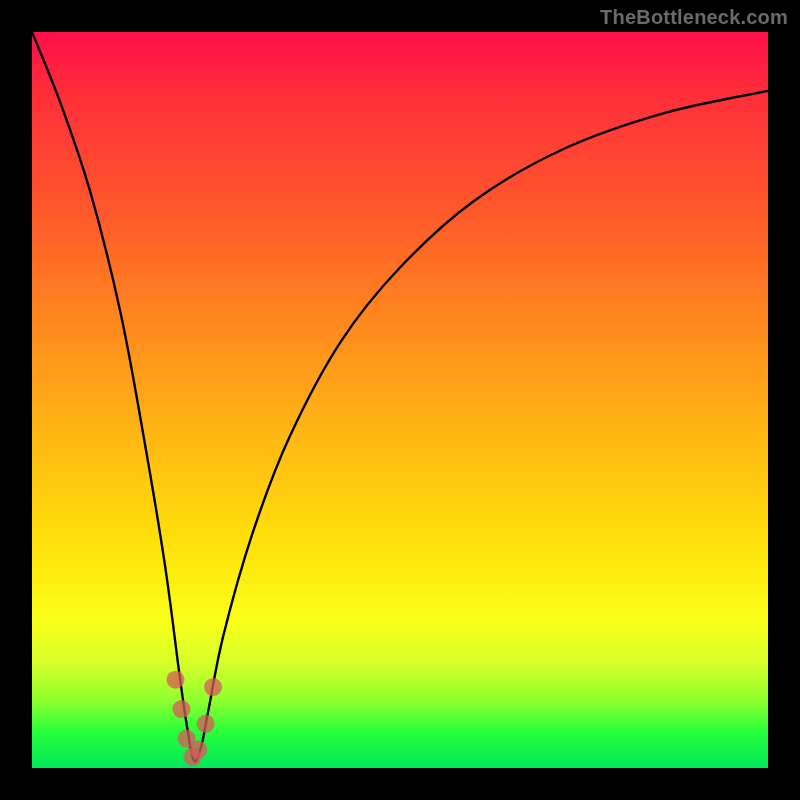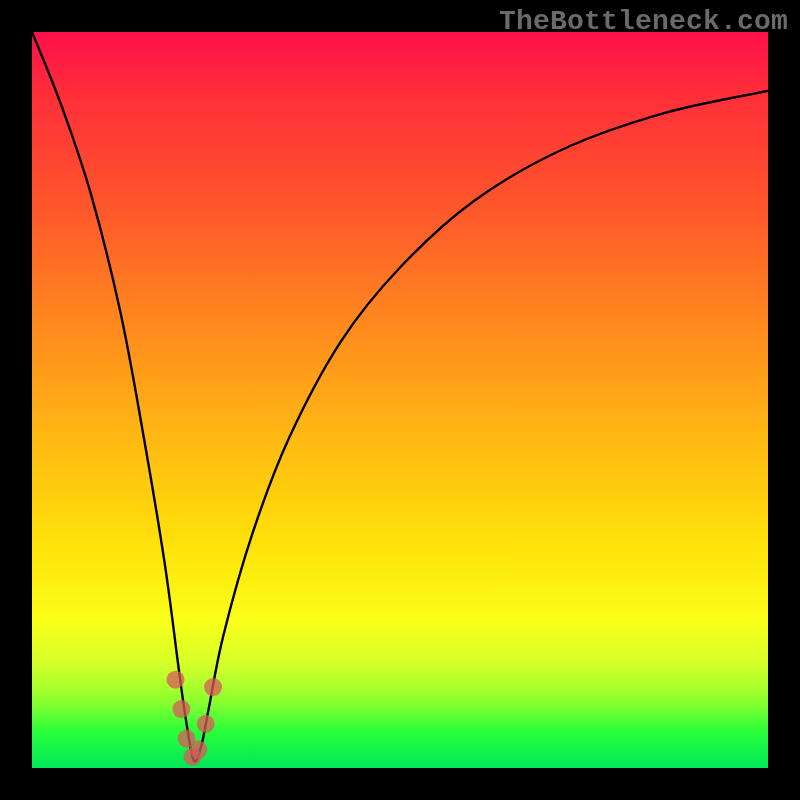--- a/index.html
+++ b/index.html
@@ -37,22 +37,22 @@
       #d4ff2a 86%,
       #8bff2e 91%,
       #2aff3a 95%,
       #00e859 100%
     );
   }
   .watermark {
     position: absolute;
     top: 6px;
     right: 12px;
-    font-family: Liberation Mono, monospace;
-    font-size: 28px;
+    font-family: Liberation Sans, sans-serif;
+    font-size: 20px;
     font-weight: 600;
     color: #6a6a6a;
     letter-spacing: 0.2px;
   }
   svg.curve {
     position: absolute;
     inset: 0;
     width: 736px;
     height: 736px;
     overflow: visible;

